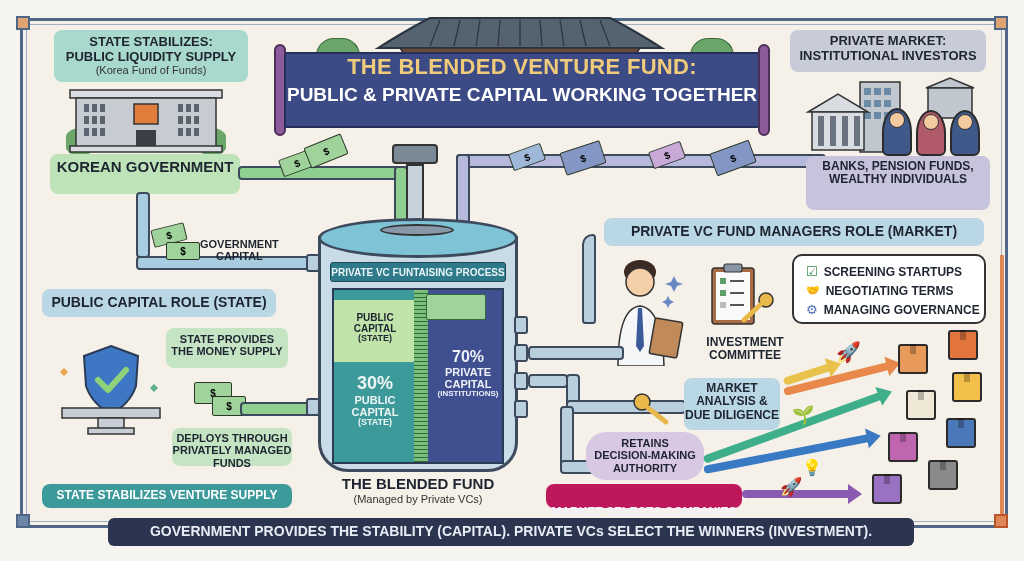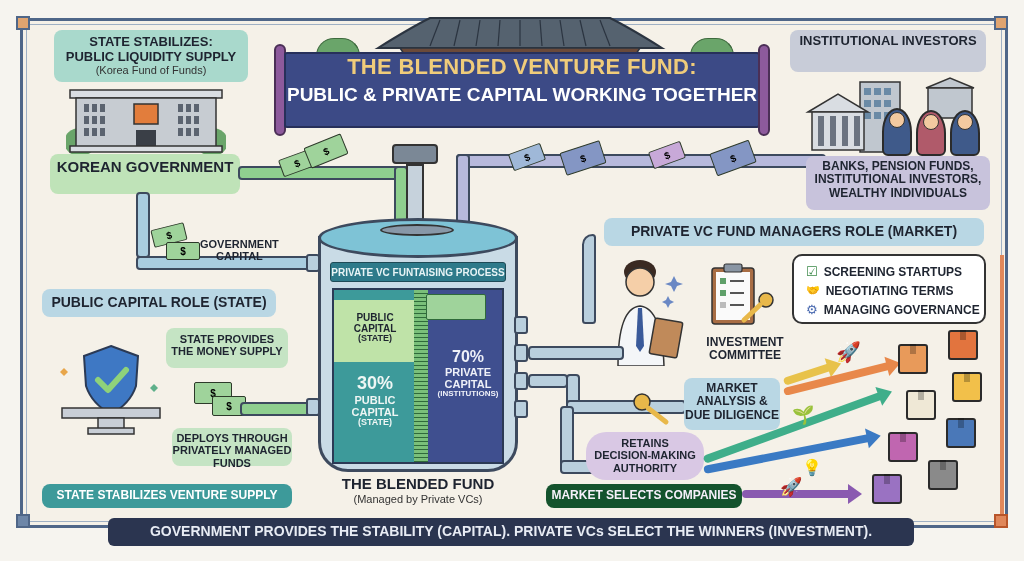--- a/index.html
+++ b/index.html
@@ -125,20 +125,21 @@
 <div class="pipe-v" style="left:456px;top:154px;height:82px;background:#b7b9dc;"></div>
 <div class="bill" style="left:510px;top:148px;background:#9fb8d8;transform:rotate(-20deg);">$</div>
 <div class="bill" style="left:562px;top:146px;background:#8496c4;width:42px;height:24px;transform:rotate(-18deg);">$</div>
 <div class="bill" style="left:650px;top:146px;background:#c8a9d8;transform:rotate(-20deg);">$</div>
 <div class="bill" style="left:712px;top:146px;background:#8496c4;width:42px;height:24px;transform:rotate(-20deg);">$</div>
 
 <div class="abs" style="left:392px;top:144px;width:46px;height:20px;background:#7b8896;border:2px solid #333;border-radius:4px;"></div>
 <div class="abs" style="left:406px;top:164px;width:18px;height:62px;background:#c6d2dc;border:2px solid #333;"></div>
 
 <div class="box" style="left:790px;top:30px;width:196px;height:42px;background:#c8ccd8;padding-top:4px;">
+  <div style="font-size:13px;">PRIVATE MARKET:</div>
   <div style="font-size:13px;">INSTITUTIONAL INVESTORS</div>
 </div>
 <div class="abs" style="left:804px;top:76px;width:180px;height:80px;">
   <svg width="180" height="80" viewBox="0 0 180 80">
     <rect x="56" y="6" width="40" height="70" fill="#c0c7cf" stroke="#333" stroke-width="1.5"></rect>
     <g fill="#6a8aa6">
         <rect x="60" y="12" width="7" height="7"></rect>
         <rect x="70" y="12" width="7" height="7"></rect>
         <rect x="80" y="12" width="7" height="7"></rect>
     <rect x="60" y="24" width="7" height="7"></rect>
@@ -164,21 +165,20 @@
     <div style="width:16px;height:16px;border-radius:50%;background:#f2c9a0;margin:2px auto;border:1.5px solid #333;"></div>
   </div>
 <div class="person" style="left:916px;top:110px;width:30px;height:46px;background:#b05a6a;">
     <div style="width:16px;height:16px;border-radius:50%;background:#f2c9a0;margin:2px auto;border:1.5px solid #333;"></div>
   </div>
 <div class="person" style="left:950px;top:110px;width:30px;height:46px;background:#3f5a8a;">
     <div style="width:16px;height:16px;border-radius:50%;background:#f2c9a0;margin:2px auto;border:1.5px solid #333;"></div>
   </div>
 <div class="box" style="left:806px;top:156px;width:184px;height:54px;background:#c8c3dc;padding-top:4px;font-size:12px;">
   <div>BANKS, PENSION FUNDS,</div>
-  <div>INSTITUTIONAL INVESTORS,</div>
   <div>WEALTHY INDIVIDUALS</div>
 </div>
 
 <div class="box" style="left:42px;top:289px;width:234px;height:28px;background:#b9d7e4;font-size:14px;padding-top:6px;">PUBLIC CAPITAL ROLE (STATE)</div>
 <div class="box" style="left:166px;top:328px;width:122px;height:40px;background:#c5e4c4;font-size:11px;padding-top:5px;">
   <div>STATE PROVIDES</div>
   <div>THE MONEY SUPPLY</div>
 </div>
 <div class="abs" style="left:56px;top:342px;width:110px;height:96px;">
   <svg width="110" height="96" viewBox="0 0 110 96">
@@ -302,21 +302,21 @@
 <div class="box" style="left:684px;top:378px;width:96px;height:52px;background:#b9d7e4;font-size:12px;padding-top:4px;">
   <div>MARKET</div>
   <div>ANALYSIS &amp;</div>
   <div>DUE DILIGENCE</div>
 </div>
 <div class="box" style="left:586px;top:432px;width:118px;height:48px;background:#d9c8e4;font-size:11px;padding-top:5px;border-radius:20px;">
   <div>RETAINS</div>
   <div>DECISION-MAKING</div>
   <div>AUTHORITY</div>
 </div>
-<div class="box" style="left:546px;top:484px;width:196px;height:24px;background:#14532d;color:#f6f0fa;font-size:12px;padding-top:5px;">MARKET SELECTS COMPANIES</div>
+<div class="box" style="left:546px;top:484px;width:196px;height:24px;background:#be185d;color:#f6f0fa;font-size:12px;padding-top:22px;">MARKET SELECTS COMPANIES</div>
 
 <div class="arrow" style="left:784px;top:378px;width:50px;background:#e8c24a;border-left-color:#e8c24a;transform:rotate(-18deg);"></div>
 <div class="arrow" style="left:784px;top:388px;width:110px;background:#e8884a;border-left-color:#e8884a;transform:rotate(-14deg);"></div>
 <div class="arrow" style="left:704px;top:456px;width:190px;background:#3fae8a;border-left-color:#3fae8a;transform:rotate(-20deg);"></div>
 <div class="arrow" style="left:704px;top:466px;width:170px;background:#3a7ac4;border-left-color:#3a7ac4;transform:rotate(-11deg);"></div>
 <div class="arrow" style="left:742px;top:490px;width:110px;background:#8a5ab0;border-left-color:#8a5ab0;transform:rotate(0deg);"></div>
 <div class="abs" style="left:836px;top:340px;font-size:20px;color:#c84a3a;">🚀</div>
 <div class="abs" style="left:780px;top:476px;font-size:18px;color:#c84a3a;">🚀</div>
 <div class="abs" style="left:792px;top:404px;font-size:18px;color:#4a9a4a;">🌱</div>
 <div class="abs" style="left:802px;top:458px;font-size:16px;">💡</div>

